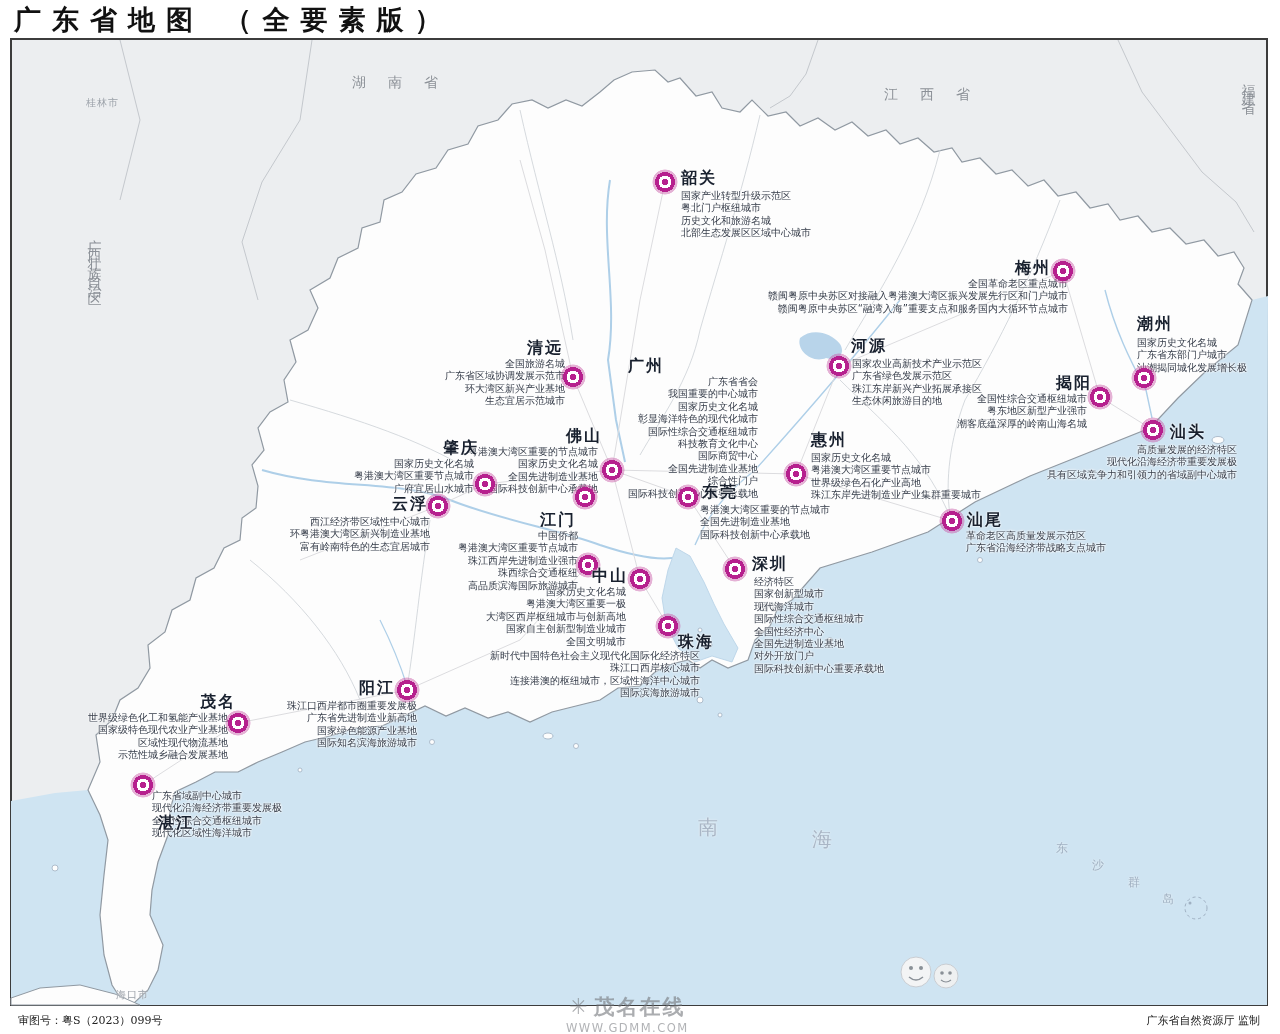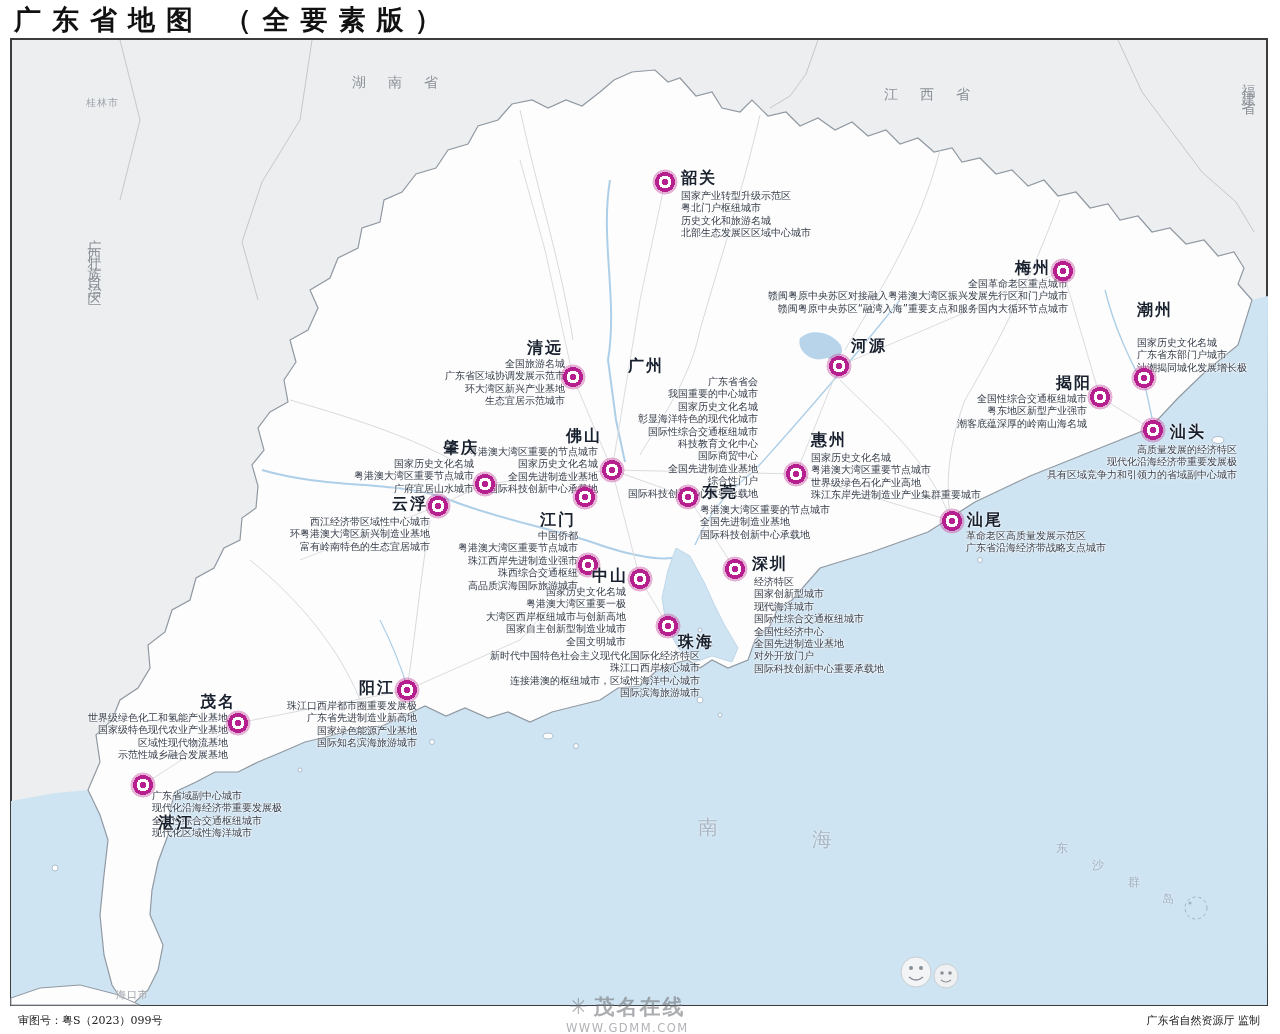--- a/index.html
+++ b/index.html
@@ -156,22 +156,28 @@
       </div>
       <div class="marker" style="left: 1063px; top: 271px;"></div>
       <div class="city-label" style="top: 258px; right: 229px;">梅州</div>
       <div class="ann r" style="top: 278px; right: 212px;">
         <div class="ann-line">全国革命老区重点城市</div>
         <div class="ann-line">赣闽粤原中央苏区对接融入粤港澳大湾区振兴发展先行区和门户城市</div>
         <div class="ann-line">赣闽粤原中央苏区“融湾入海”重要支点和服务国内大循环节点城市</div>
       </div>
       <div class="marker" style="left: 839px; top: 366px;"></div>
       <div class="city-label" style="top: 336px; left: 851px;">河源</div>
+      <div class="ann" style="top: 358px; left: 852px;">
+        <div class="ann-line">国家农业高新技术产业示范区</div>
+        <div class="ann-line">广东省绿色发展示范区</div>
+        <div class="ann-line">珠江东岸新兴产业拓展承接区</div>
+        <div class="ann-line">生态休闲旅游目的地</div>
+      </div>
       <div class="marker" style="left: 1144px; top: 378px;"></div>
-      <div class="city-label" style="top: 300px; left: 1137px;">潮州</div>
+      <div class="city-label" style="top: 314px; left: 1137px;">潮州</div>
       <div class="ann" style="top: 337px; left: 1137px;">
         <div class="ann-line">国家历史文化名城</div>
         <div class="ann-line">广东省东部门户城市</div>
         <div class="ann-line">汕潮揭同城化发展增长极</div>
       </div>
       <div class="marker" style="left: 1100px; top: 397px;"></div>
       <div class="city-label" style="top: 373px; left: 1056px;">揭阳</div>
       <div class="ann r" style="top: 393px; right: 193px;">
         <div class="ann-line">全国性综合交通枢纽城市</div>
         <div class="ann-line">粤东地区新型产业强市</div>

